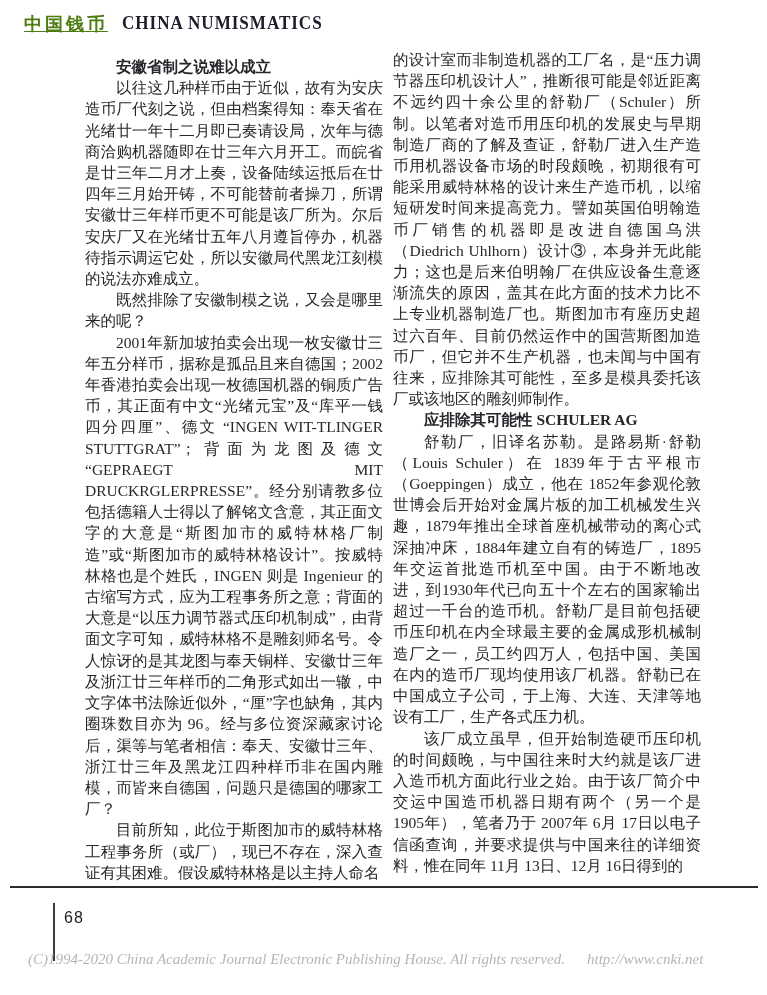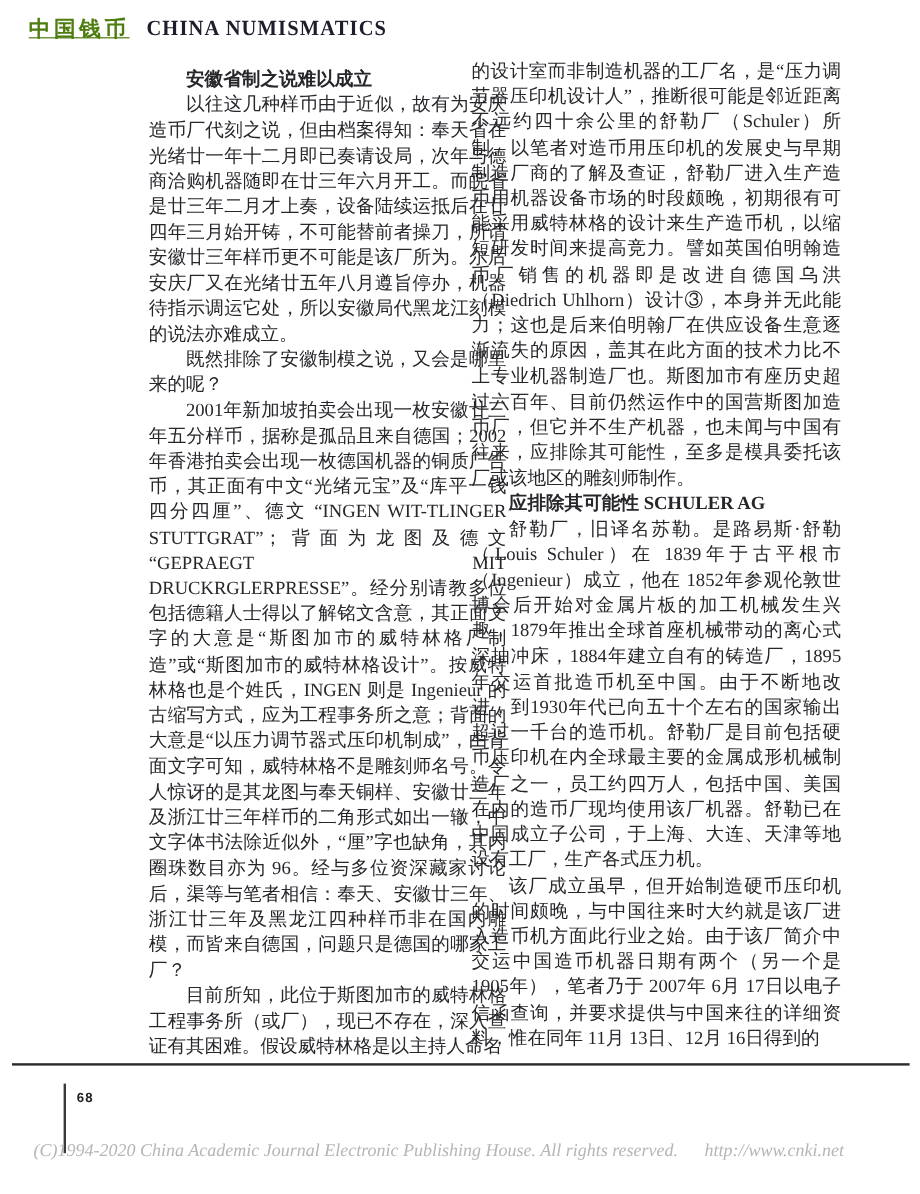--- a/index.html
+++ b/index.html
@@ -19,39 +19,39 @@
     font-family:"Liberation Serif","DejaVu Serif",serif;
     font-size:18px; font-weight:600; letter-spacing:1px; color:#1d1d2b;
     transform:scaleX(0.95); transform-origin:left center; white-space:nowrap;
   }
   
   .col {
     position:absolute; overflow:hidden;
     font-size:15.5px; line-height:21.2px; color:#26262b;
     text-align:justify;
   }
-  .col-left  { left:85px;  top:56px; width:298px; height:828px;margin-left:39px; }
+  .col-left  { left:85px;  top:56px; width:298px; height:828px; }
   .col-right { left:393px; top:49px; width:308px; height:836px; }
   .col p { margin:0; padding:0; }
   .para      { text-indent:2em; }
   .cont      { text-indent:0; }
   .heading   { text-indent:2em; font-weight:bold; }
   
   .footer-rule {
     position:absolute; left:10px; top:886px; width:748px; height:2px;
     background:#2b2b2b;
   }
   .pagenum-bar {
     position:absolute; left:53px; top:903px; width:2px; height:58px;
     background:#3a3a3a;
   }
   .page-number {
     position:absolute; left:64px; top:909px;
     font-family:"Liberation Sans","DejaVu Sans",sans-serif;
-    font-size:11px; font-weight:bold; color:#222; letter-spacing:1px;
+    font-size:16px; font-weight:normal; color:#222; letter-spacing:1px;
   }
   .copyright {
     position:absolute; left:28px; top:951px;
     font-size:15px; color:#b5b5b5; white-space:nowrap;font-style:italic;
   }
   .copyright .url { margin-left:22px; }
 </style>
 </head>
 <body>
 
@@ -64,21 +64,21 @@
     <p class="heading">安徽省制之说难以成立</p>
     <p class="para">以往这几种样币由于近似，故有为安庆造币厂代刻之说，但由档案得知：奉天省在光绪廿一年十二月即已奏请设局，次年与德商洽购机器随即在廿三年六月开工。而皖省是廿三年二月才上奏，设备陆续运抵后在廿四年三月始开铸，不可能替前者操刀，所谓安徽廿三年样币更不可能是该厂所为。尔后安庆厂又在光绪廿五年八月遵旨停办，机器待指示调运它处，所以安徽局代黑龙江刻模的说法亦难成立。</p>
     <p class="para">既然排除了安徽制模之说，又会是哪里来的呢？</p>
     <p class="para">2001年新加坡拍卖会出现一枚安徽廿三年五分样币，据称是孤品且来自德国；2002年香港拍卖会出现一枚德国机器的铜质广告币，其正面有中文“光绪元宝”及“库平一钱四分四厘”、德文 “INGEN WIT-TLINGER STUTTGRAT”；背面为龙图及德文 “GEPRAEGT MIT DRUCKRGLERPRESSE”。经分别请教多位包括德籍人士得以了解铭文含意，其正面文字的大意是“斯图加市的威特林格厂制造”或“斯图加市的威特林格设计”。按威特林格也是个姓氏，INGEN 则是 Ingenieur 的古缩写方式，应为工程事务所之意；背面的大意是“以压力调节器式压印机制成”，由背面文字可知，威特林格不是雕刻师名号。令人惊讶的是其龙图与奉天铜样、安徽廿三年及浙江廿三年样币的二角形式如出一辙，中文字体书法除近似外，“厘”字也缺角，其内圈珠数目亦为 96。经与多位资深藏家讨论后，渠等与笔者相信：奉天、安徽廿三年、浙江廿三年及黑龙江四种样币非在国内雕模，而皆来自德国，问题只是德国的哪家工厂？</p>
     <p class="para">目前所知，此位于斯图加市的威特林格工程事务所（或厂），现已不存在，深入查证有其困难。假设威特林格是以主持人命名</p>
   </div>
 
   <div class="col col-right">
     <p class="cont">的设计室而非制造机器的工厂名，是“压力调节器压印机设计人”，推断很可能是邻近距离不远约四十余公里的舒勒厂（Schuler）所制。以笔者对造币用压印机的发展史与早期制造厂商的了解及查证，舒勒厂进入生产造币用机器设备市场的时段颇晚，初期很有可能采用威特林格的设计来生产造币机，以缩短研发时间来提高竞力。譬如英国伯明翰造币厂销售的机器即是改进自德国乌洪（Diedrich Uhlhorn）设计③，本身并无此能力；这也是后来伯明翰厂在供应设备生意逐渐流失的原因，盖其在此方面的技术力比不上专业机器制造厂也。斯图加市有座历史超过六百年、目前仍然运作中的国营斯图加造币厂，但它并不生产机器，也未闻与中国有往来，应排除其可能性，至多是模具委托该厂或该地区的雕刻师制作。</p>
     <p class="heading">应排除其可能性 SCHULER AG</p>
-    <p class="para">舒勒厂，旧译名苏勒。是路易斯·舒勒（Louis Schuler）在 1839年于古平根市（Ingenieur）成立，他在 1852年参观伦敦世博会后开始对金属片板的加工机械发生兴趣，1879年推出全球首座机械带动的离心式深抽冲床，1884年建立自有的铸造厂，1895年交运首批造币机至中国。由于不断地改进，到1930年代已向五十个左右的国家输出超过一千台的造币机。舒勒厂是目前包括硬币压印机在内全球最主要的金属成形机械制造厂之一，员工约四万人，包括中国、美国在内的造币厂现均使用该厂机器。舒勒已在中国成立子公司，于上海、大连、天津等地设有工厂，生产各式压力机。</p>
+    <p class="para">舒勒厂，旧译名苏勒。是路易斯·舒勒（Louis Schuler）在 1839年于古平根市（Goeppingen）成立，他在 1852年参观伦敦世博会后开始对金属片板的加工机械发生兴趣，1879年推出全球首座机械带动的离心式深抽冲床，1884年建立自有的铸造厂，1895年交运首批造币机至中国。由于不断地改进，到1930年代已向五十个左右的国家输出超过一千台的造币机。舒勒厂是目前包括硬币压印机在内全球最主要的金属成形机械制造厂之一，员工约四万人，包括中国、美国在内的造币厂现均使用该厂机器。舒勒已在中国成立子公司，于上海、大连、天津等地设有工厂，生产各式压力机。</p>
     <p class="para">该厂成立虽早，但开始制造硬币压印机的时间颇晚，与中国往来时大约就是该厂进入造币机方面此行业之始。由于该厂简介中交运中国造币机器日期有两个（另一个是 1905年），笔者乃于 2007年 6月 17日以电子信函查询，并要求提供与中国来往的详细资料，惟在同年 11月 13日、12月 16日得到的</p>
   </div>
 
   <div class="footer-rule"></div>
   <div class="pagenum-bar"></div>
   <div class="page-number">68</div>
   <div class="copyright">
     <span>(C)1994-2020 China Academic Journal Electronic Publishing House. All rights reserved.</span><span class="url">http://www.cnki.net</span>
   </div>
 

